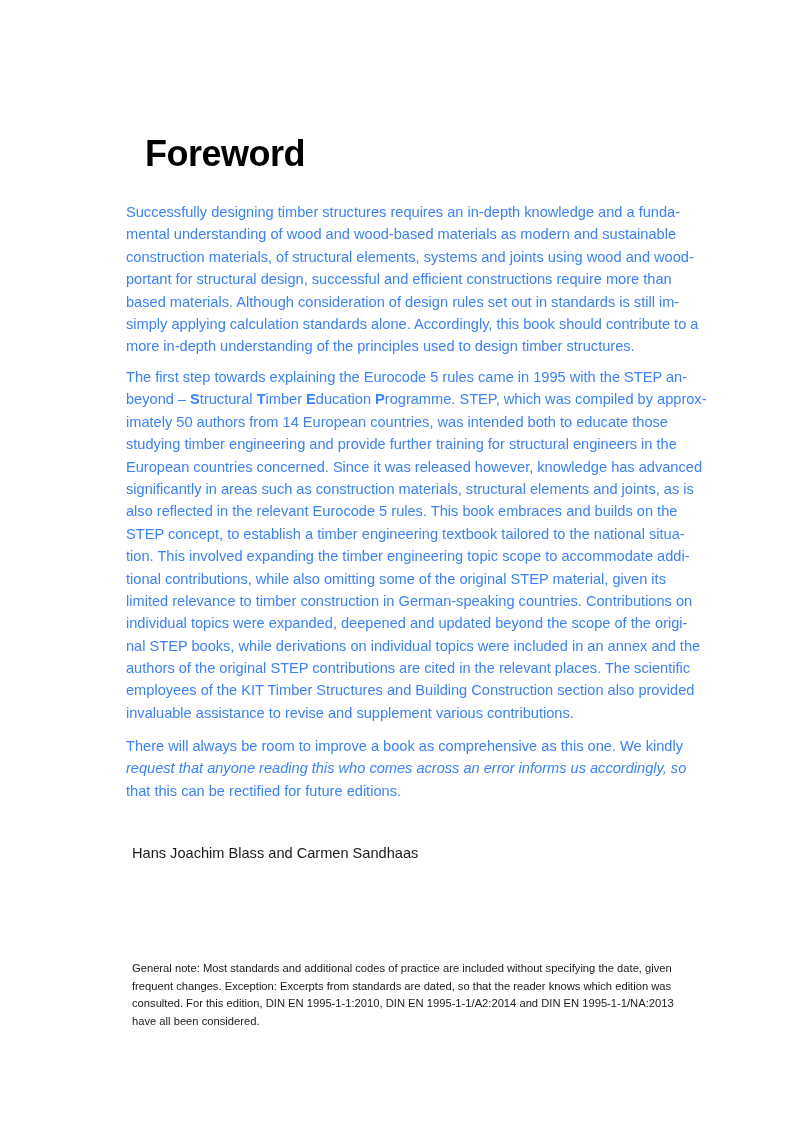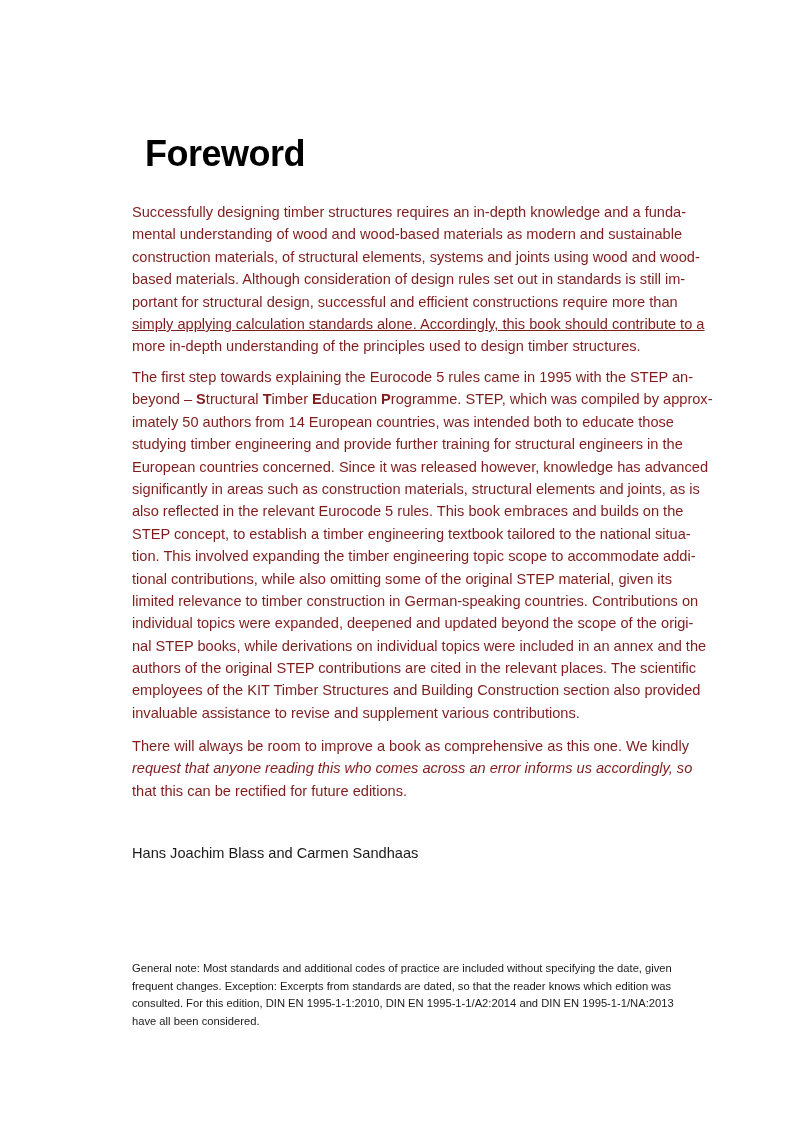--- a/index.html
+++ b/index.html
@@ -4,22 +4,22 @@
 <style>
   html, body { margin: 0; padding: 0; background: #ffffff; }
   body { width: 803px; height: 1133px; position: relative; overflow: hidden; }
   .page { position: absolute; left: 0; top: 0; width: 803px; height: 1133px; background: #fff; color: #111; }
   .title {
     position: absolute; left: 132px; top: 120px;
     font-family: "Liberation Sans", sans-serif; font-weight: bold;
     font-size: 36px; letter-spacing: -0.5px; color: #000; margin: 13px;
   }
   .para {
-    position: absolute; left: 132px; width: 600px;
-    font-family: "Liberation Sans", sans-serif; font-size: 14.6px; color: #7f1d1d;
+    position: absolute; left: 126px; width: 600px;
+    font-family: "Liberation Sans", sans-serif; font-size: 14.6px; color: #3b82f6;
   }
   .line {
     display: block; height: 22.4px; line-height: 22.4px;
     text-align: justify; text-align-last: justify; white-space: nowrap;
     overflow: visible;
   }
   .line.last { text-align-last: left; }
   .sig {
     position: absolute; left: 132px; top: 845px;
     font-family: "Liberation Sans", sans-serif; font-size: 14.6px; color: #1a1a1a;
@@ -36,23 +36,23 @@
 <body>
 
 <div class="page">
 
   <h1 class="title">Foreword</h1>
 
   <div class="para" style="top:201px;">
     <span class="line" style="word-spacing: 0px; text-align: left; text-align-last: left;">Successfully designing timber structures requires an in-depth knowledge and a funda-</span>
     <span class="line" style="word-spacing: 0px; text-align: right; text-align-last: left;">mental understanding of wood and wood-based materials as modern and sustainable</span>
     <span class="line" style="word-spacing: 0px; text-align: left; text-align-last: left;">construction materials, of structural elements, systems and joints using wood and wood-</span>
+    <span class="line" style="word-spacing: 0px; text-align: left; text-align-last: left;">portant for structural design, successful and efficient constructions require more than</span>
     <span class="line" style="word-spacing: 0px; text-align: left; text-align-last: left;">based materials. Although consideration of design rules set out in standards is still im-</span>
-    <span class="line" style="word-spacing: 0px; text-align: left; text-align-last: left;">portant for structural design, successful and efficient constructions require more than</span>
-    <span class="line" style="word-spacing: 0px; text-align: center; text-align-last: left; text-decoration: underline;">simply applying calculation standards alone. Accordingly, this book should contribute to a</span>
+    <span class="line" style="word-spacing: 0px; text-align: center; text-align-last: left;">simply applying calculation standards alone. Accordingly, this book should contribute to a</span>
     <span class="line last">more in-depth understanding of the principles used to design timber structures.</span>
   </div>
 
   <div class="para" style="top:366px;">
     <span class="line" style="word-spacing: 0px; text-align: left; text-align-last: left;">The first step towards explaining the Eurocode 5 rules came in 1995 with the STEP an-</span>
     <span class="line" style="word-spacing: 0px; text-align: left; text-align-last: left;"><span>beyond – </span><b class="acr">S</b><span>tructural </span><b class="acr">T</b><span>imber </span><b class="acr">E</b><span>ducation </span><b class="acr">P</b><span>rogramme</span><span>. STEP, which was compiled by approx-</span></span>
     <span class="line" style="word-spacing: 0px; text-align: left; text-align-last: left;">imately 50 authors from 14 European countries, was intended both to educate those</span>
     <span class="line" style="word-spacing: 0px; text-align: left; text-align-last: left;">studying timber engineering and provide further training for structural engineers in the</span>
     <span class="line" style="word-spacing: 0px; text-align: left; text-align-last: left;">European countries concerned. Since it was released however, knowledge has advanced</span>
     <span class="line" style="word-spacing: 0px; text-align: left; text-align-last: left;">significantly in areas such as construction materials, structural elements and joints, as is</span>

